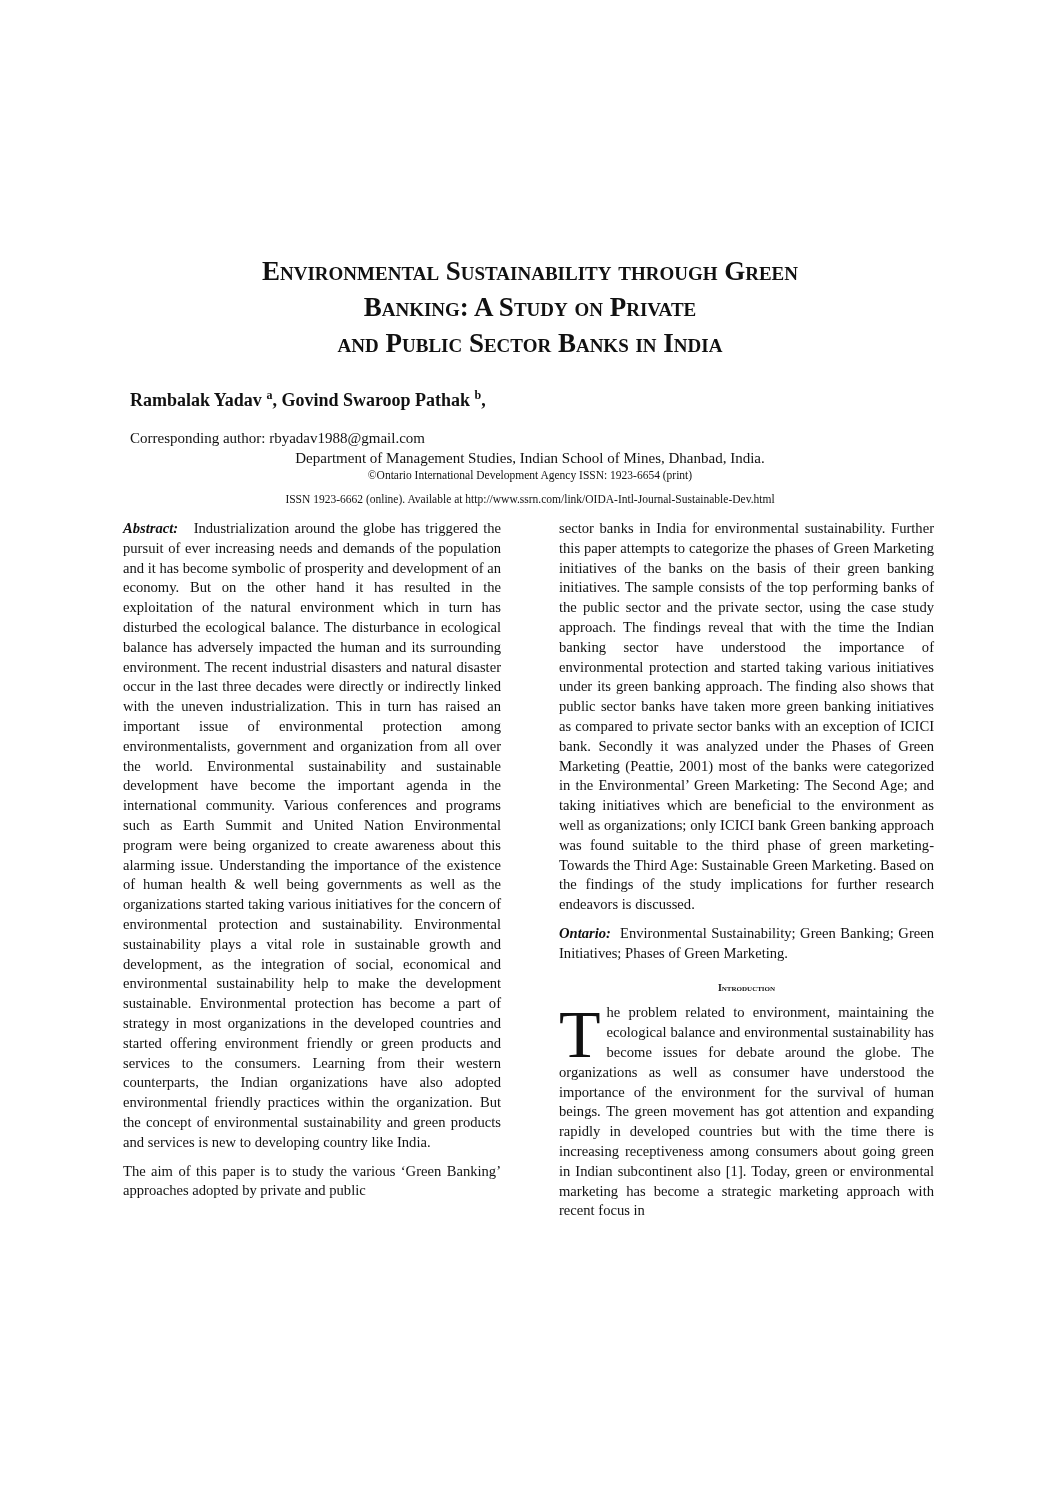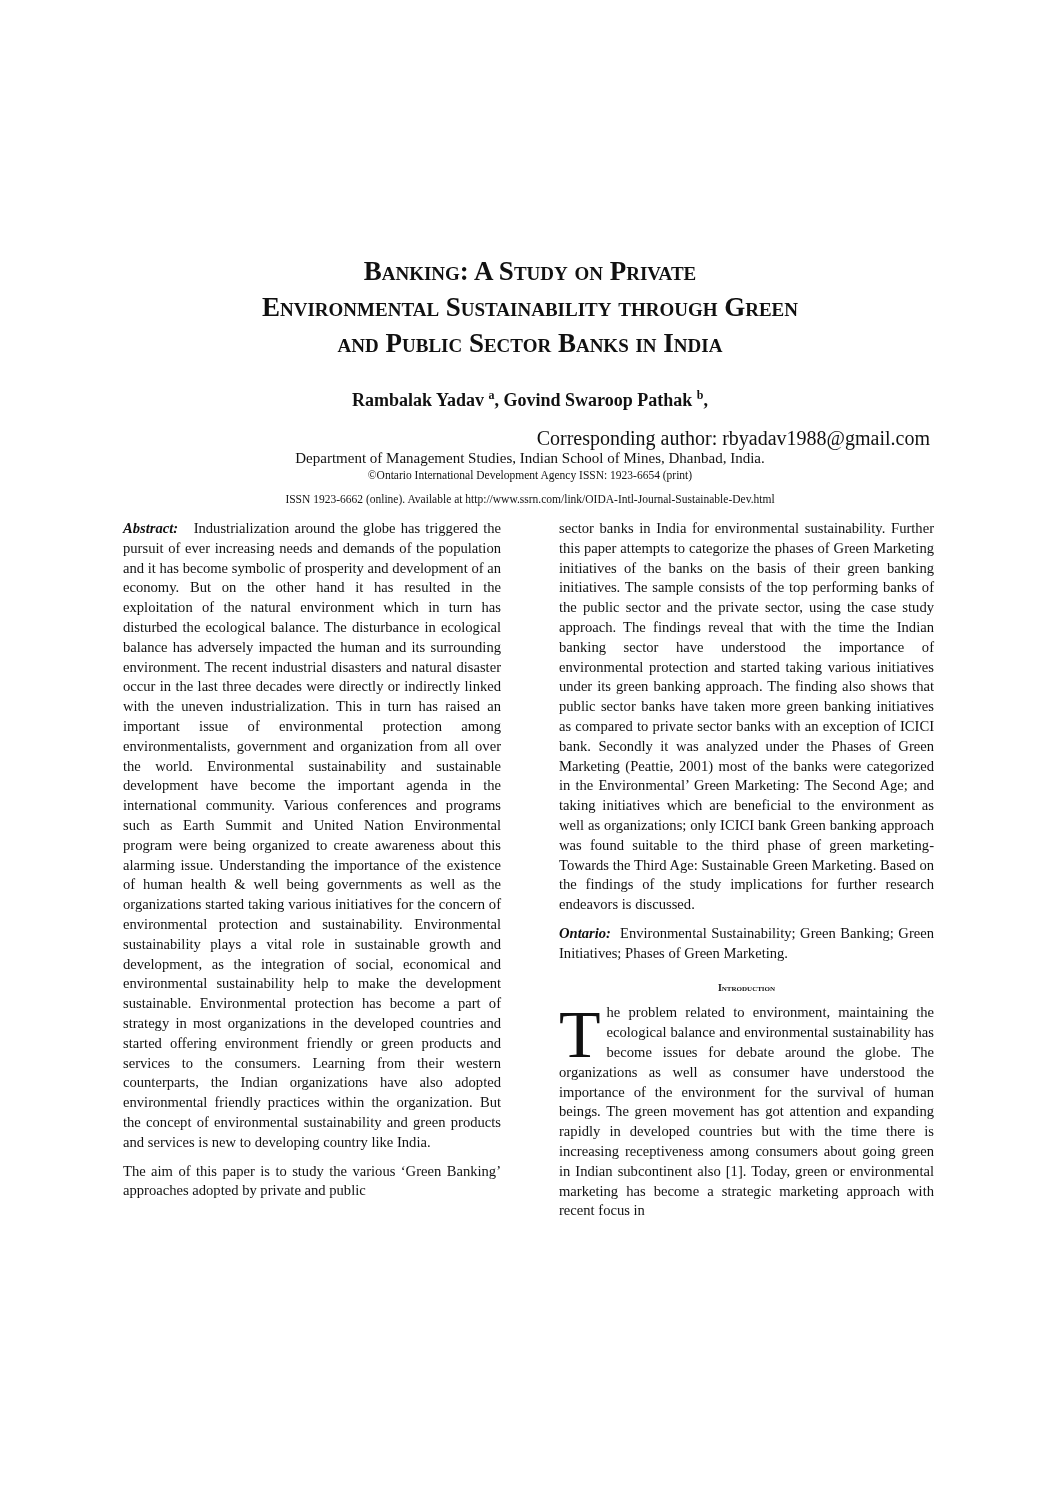--- a/index.html
+++ b/index.html
@@ -1,41 +1,41 @@
 <!DOCTYPE html>
 <html><head>
 <meta charset="utf-8">
 <style>
   html, body { margin:0; padding:0; background:#ffffff; }
   body { width:1058px; height:1497px; position:relative; overflow:hidden;
          font-family:"Liberation Serif","DejaVu Serif",serif; color:#111; }
   .title { position:absolute; left:130px; width:800px; top:253px; text-align:center;
            font-weight:bold; font-size:27px; line-height:36px; font-variant:small-caps; letter-spacing:0px; }
   .title .line { display:block; }
-  .authors { position:absolute; left:130px; width:800px; top:384px; text-align:center;
+  .authors { position:absolute; left:130px; width:800px; top:384px; text-align:left;
              font-weight:bold; font-size:18px; line-height:22px; }
   .authors sup { font-size:12px; }
   .affil { position:absolute; left:130px; width:800px; top:408px; text-align:center; font-size:15px; line-height:20px;margin-top:40px; }
-  .email { position:absolute; left:130px; width:800px; top:428px; text-align:right; font-size:20px; line-height:20px; }
+  .email { position:absolute; left:130px; width:800px; top:428px; text-align:left; font-size:15px; line-height:20px; }
   .issn1 { position:absolute; left:130px; width:800px; top:467px; text-align:center; font-size:11.5px; line-height:16px; }
   .issn2 { position:absolute; left:130px; width:800px; top:483px; text-align:center; font-size:11.5px; line-height:16px;margin-top:8px; }
   .col { position:absolute; top:519px; font-size:14.6px; line-height:19.8px; text-align:justify; }
   .col-left { left:123px; width:378px; }
   .col-right { left:559px; width:375px; }
   .para { margin:0 0 9px 0; }
   .label { font-weight:bold; font-style:italic; }
   .sec-head { text-align:center; font-weight:bold; font-variant:small-caps; font-size:10px; margin:14px 0 6px 0; }
   .dropcap { float:left; font-size:68px; line-height:54px; margin:4px 6px -4px 0; font-weight:normal; }
 </style>
 </head>
 <body>
 
 <div class="title">
+  <span class="line">Environmental Sustainability through Green</span>
   <span class="line">Banking: A Study on Private</span>
-  <span class="line">Environmental Sustainability through Green</span>
   <span class="line">and Public Sector Banks in India</span>
 </div>
 
 <div class="authors">
   <span>Rambalak Yadav</span>
   <sup>a</sup>,
   <span>Govind Swaroop Pathak</span>
   <sup>b</sup>,
 </div>
 <div class="affil">Department of Management Studies, Indian School of Mines, Dhanbad, India.</div>

